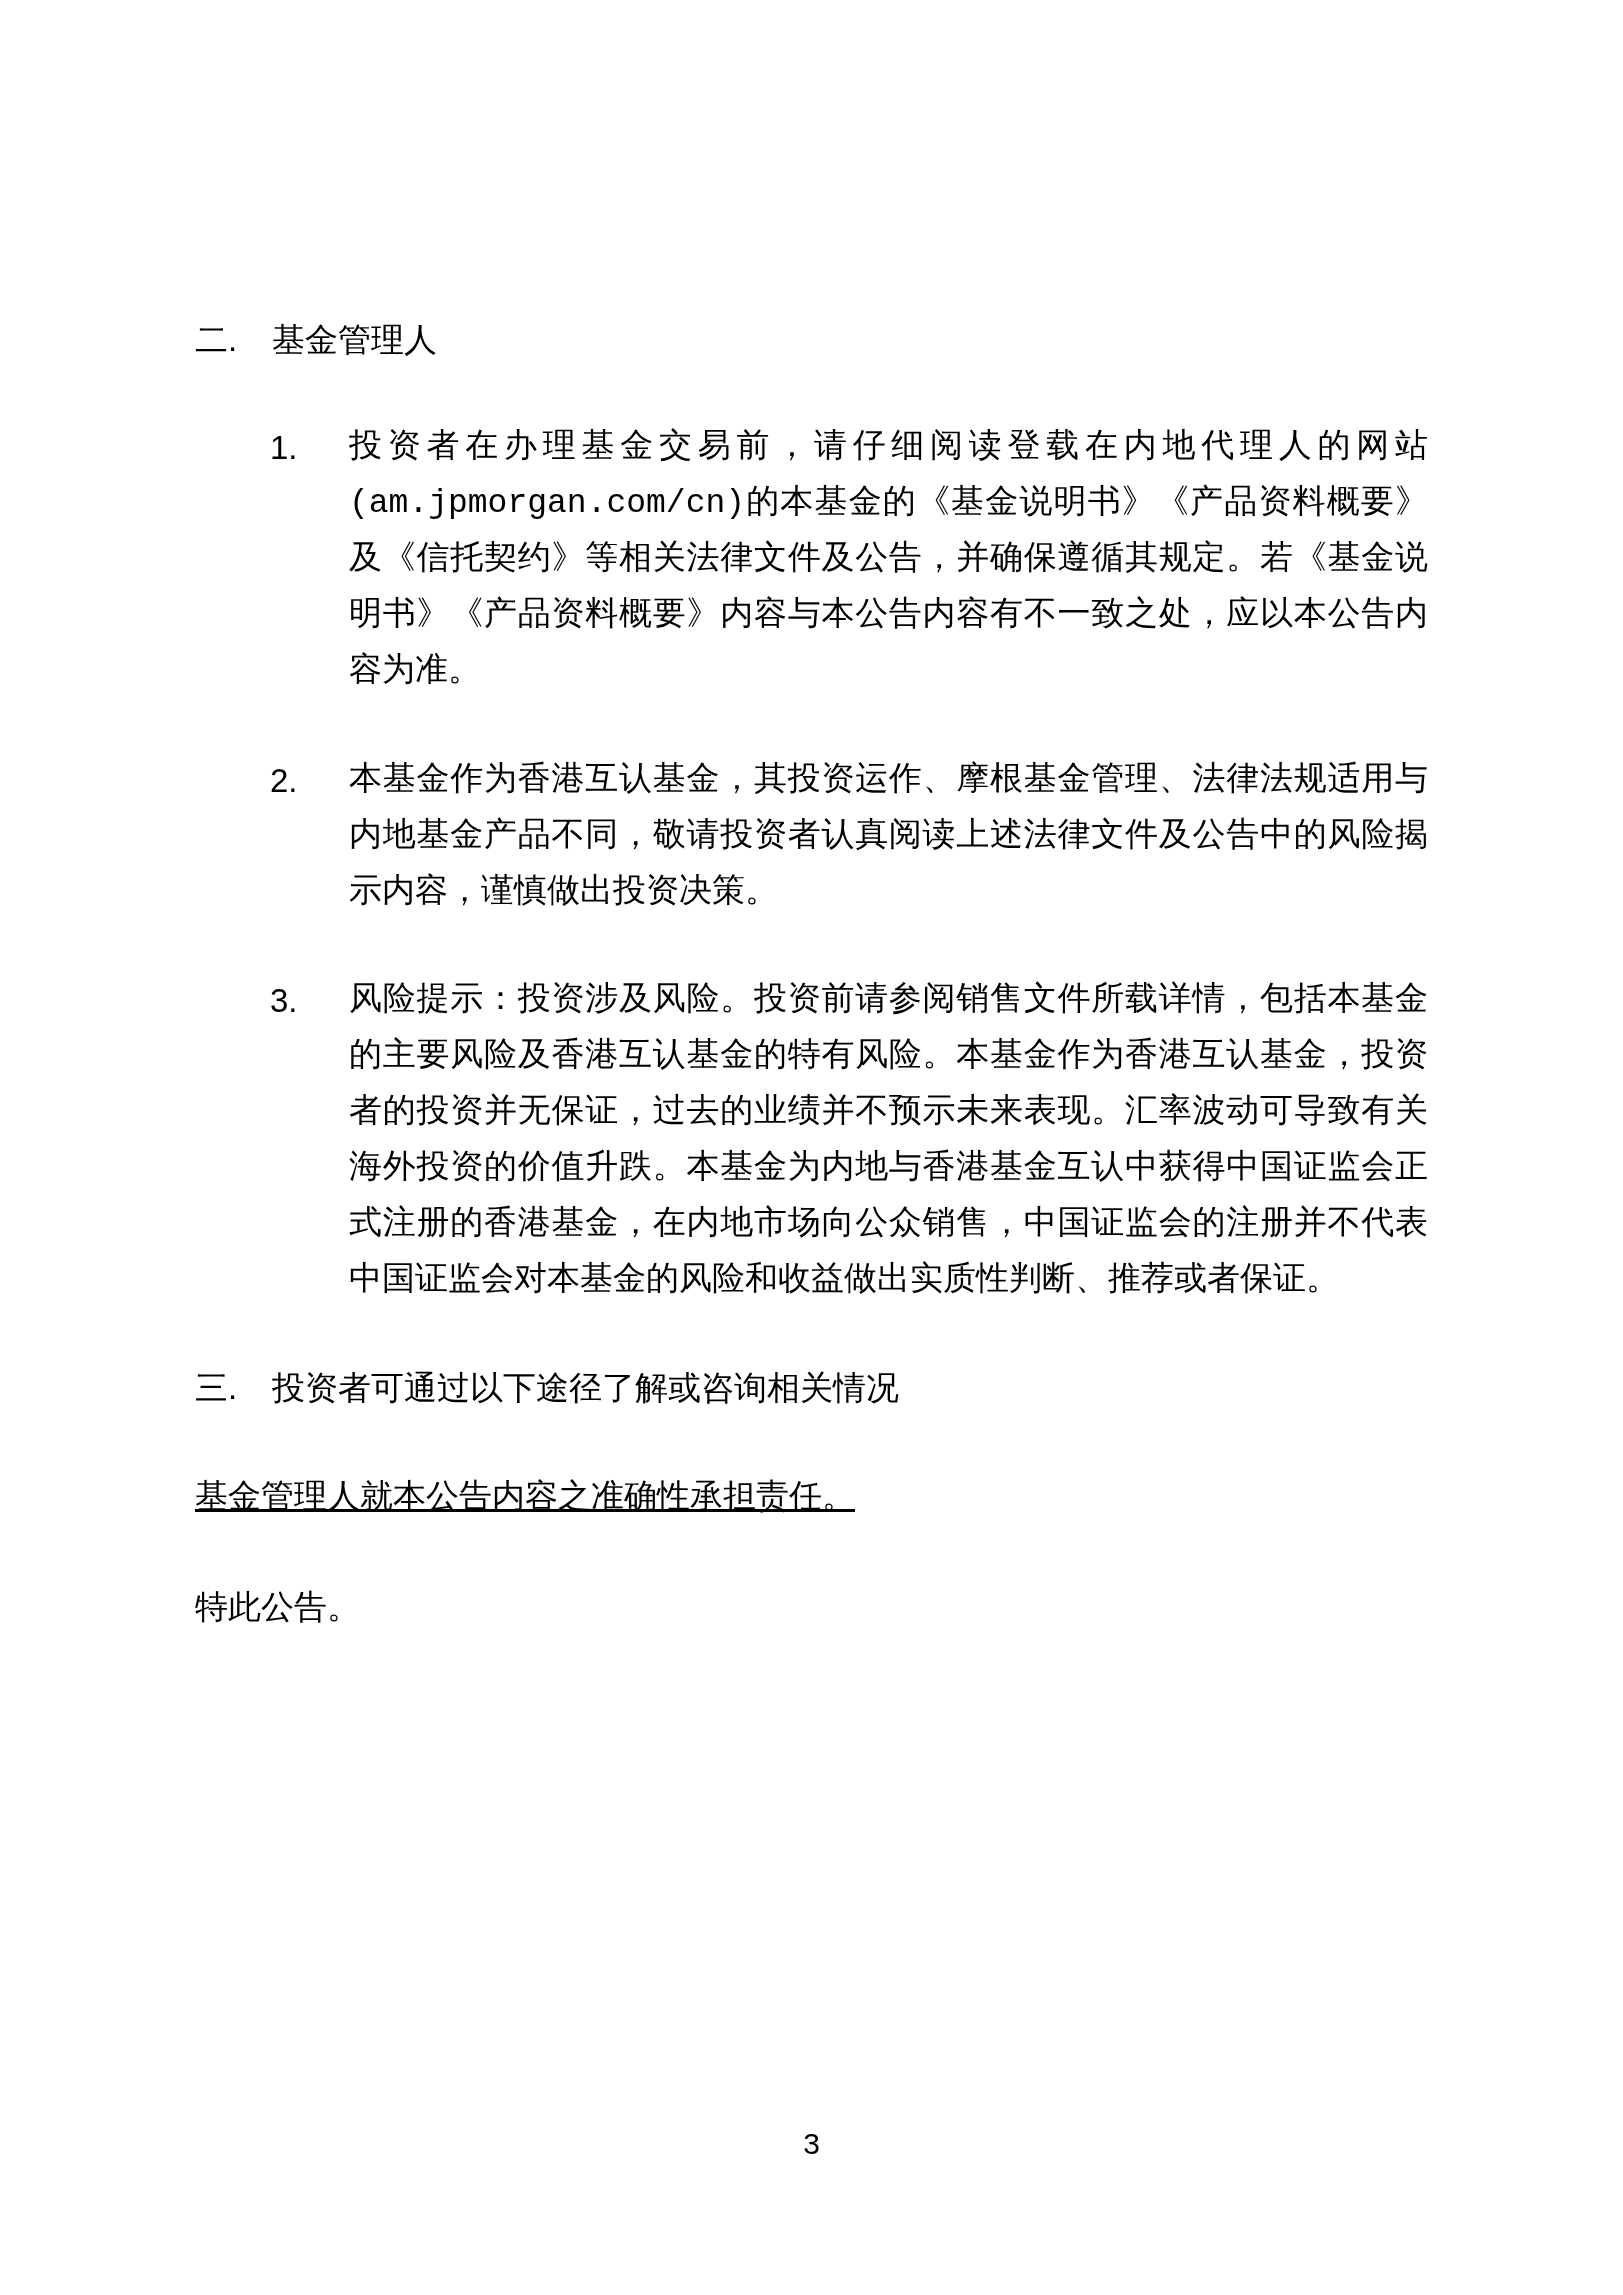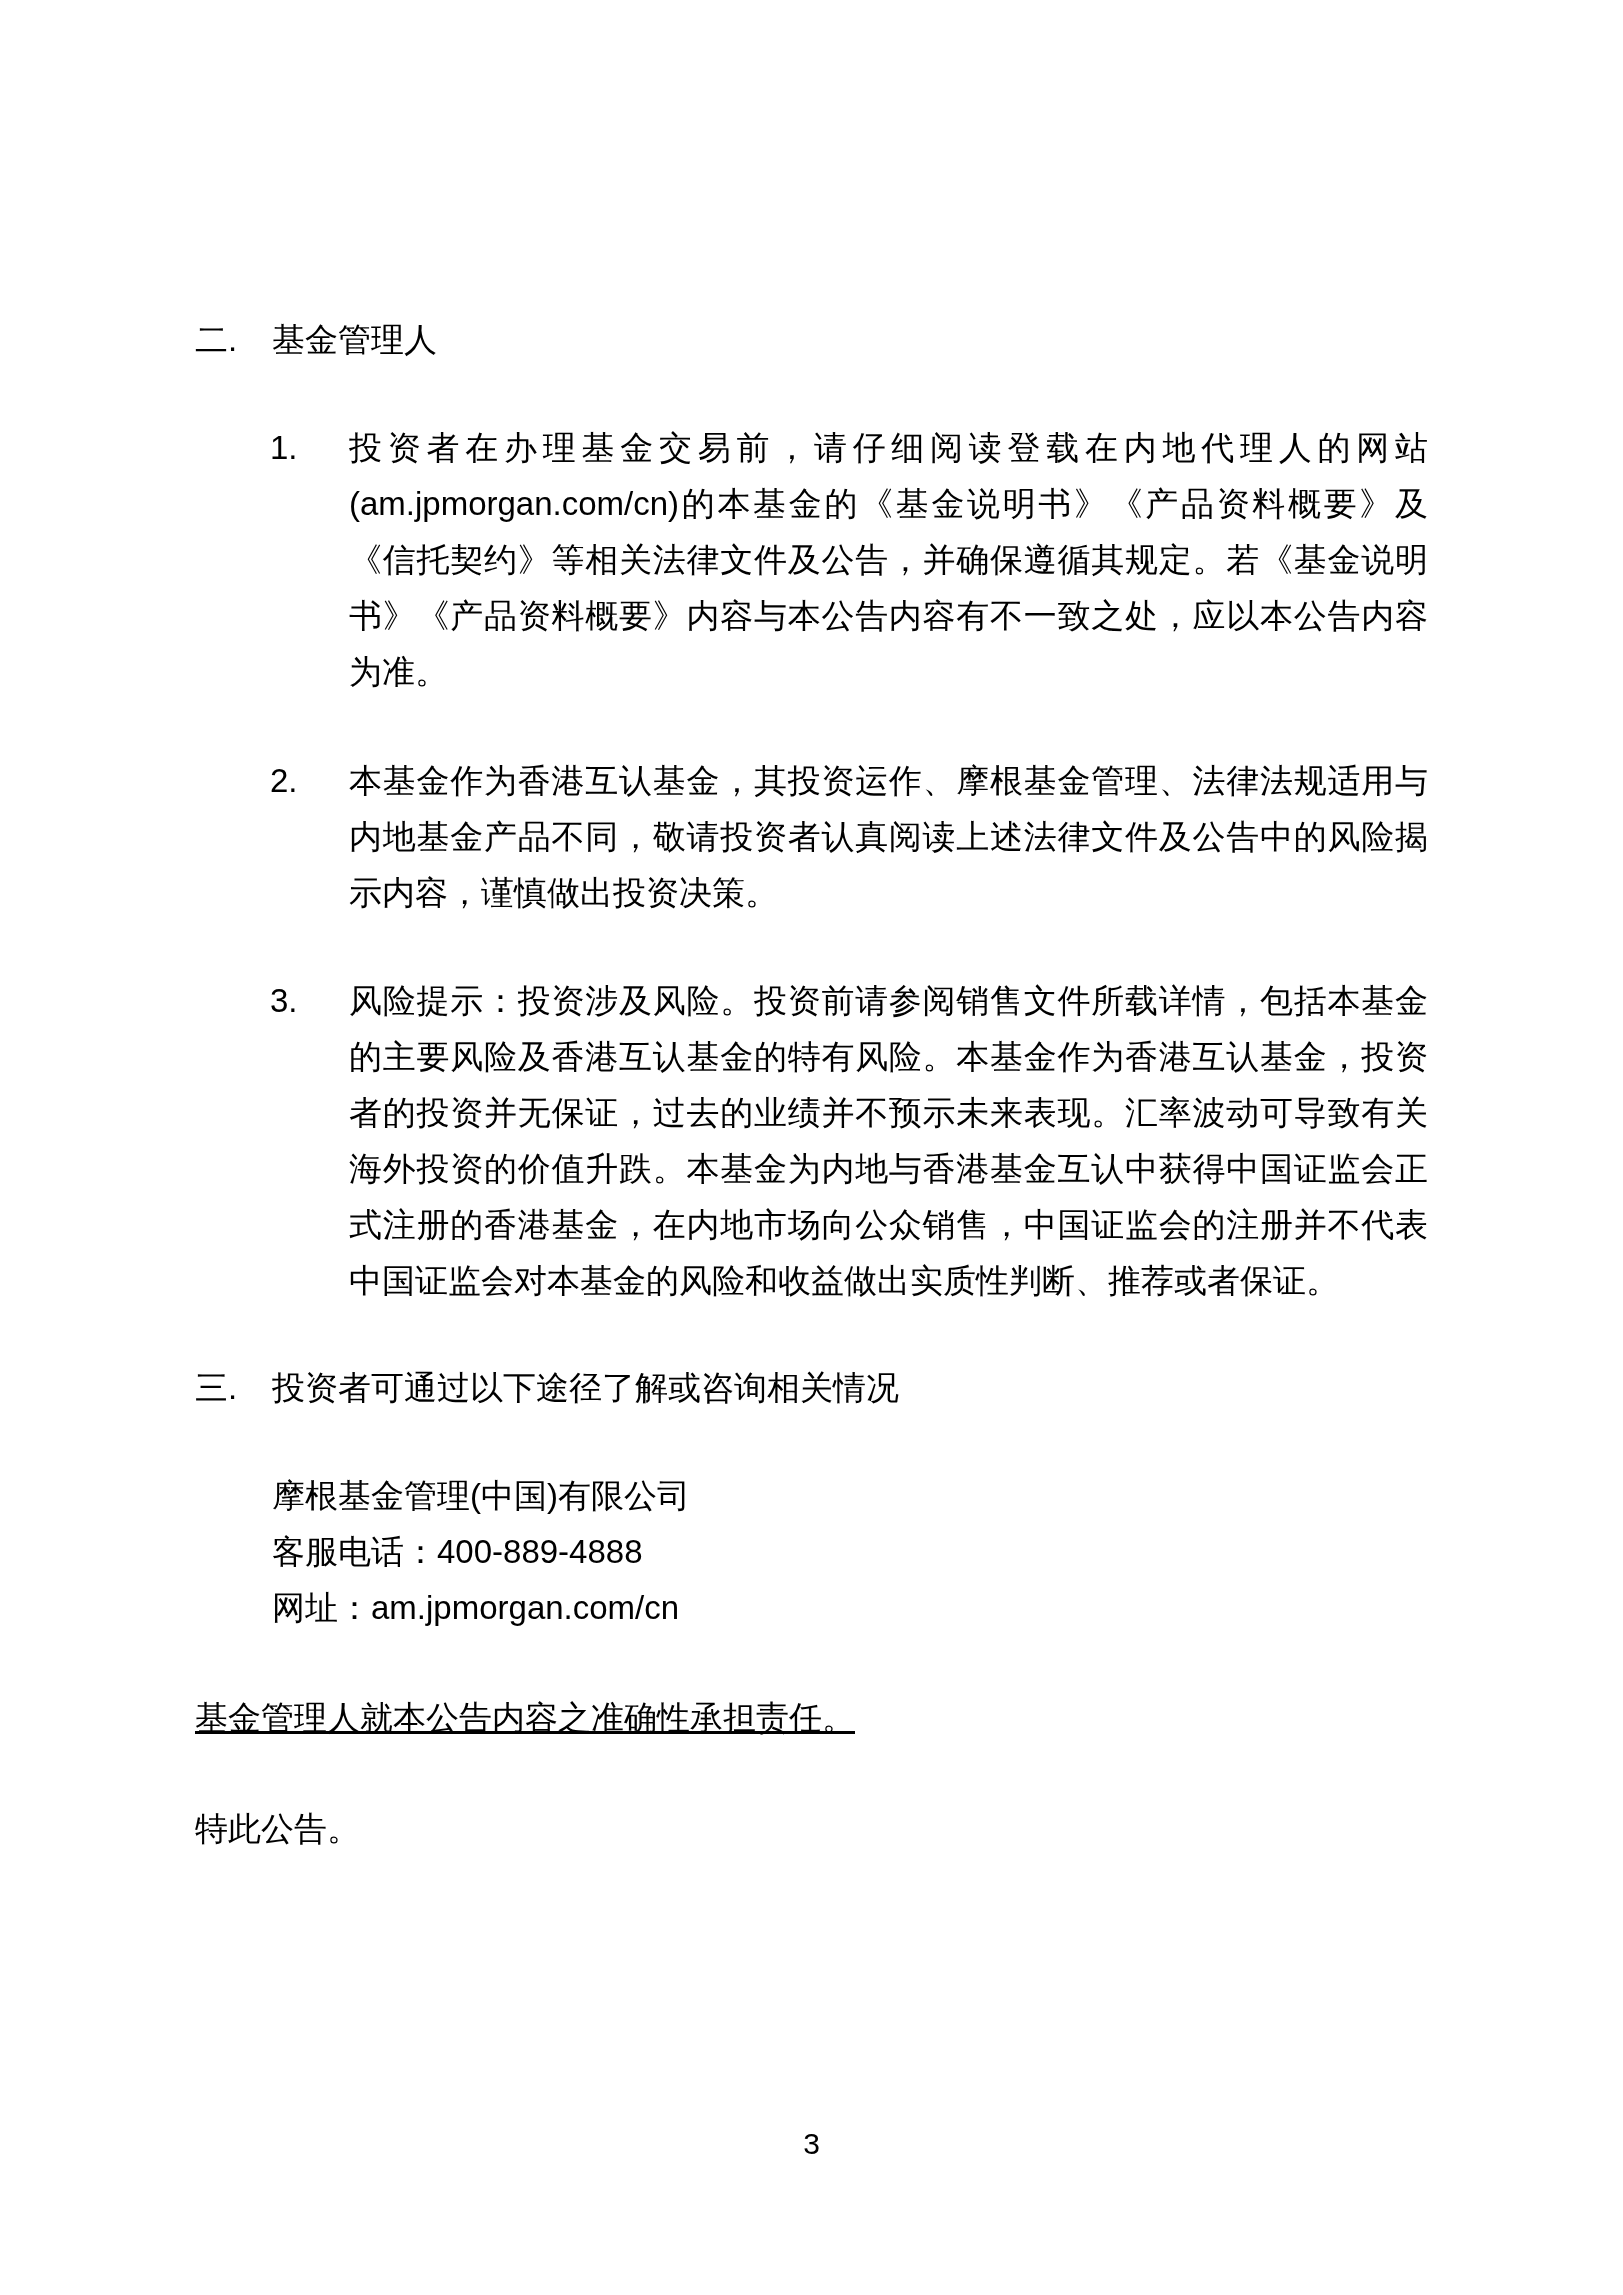--- a/index.html
+++ b/index.html
@@ -30,20 +30,21 @@
 
   .list-item { display: flex; margin-left: 75px; }
   .list-item.i1 { margin-bottom: 53px; }
   .list-item.i2 { margin-bottom: 52px; }
   .list-item.i3 { margin-bottom: 51px; }
   .item-num { flex: 0 0 79px; }
   .item-text {
     width: 1080px;
     text-align: justify;
     text-justify: inter-ideograph;
+    font-family: Liberation Mono, monospace;
   }
 
   .contact-block { margin-left: 77px; margin-bottom: 54px; }
   .para-responsibility { margin-bottom: 55px; text-decoration: underline; }
   .para-notice { margin-bottom: 109px; }
   .sig-line { margin-left: 656px; margin-bottom: 54px; }
   .date-line { margin-left: 656px; }
 
   .page-number {
     position: absolute;
@@ -79,25 +80,20 @@
     <div class="list-item i3">
       <div class="item-num">3.</div>
       <div class="item-text">风险提示：投资涉及风险。投资前请参阅销售文件所载详情，包括本基金的主要风险及香港互认基金的特有风险。本基金作为香港互认基金，投资者的投资并无保证，过去的业绩并不预示未来表现。汇率波动可导致有关海外投资的价值升跌。本基金为内地与香港基金互认中获得中国证监会正式注册的香港基金，在内地市场向公众销售，中国证监会的注册并不代表中国证监会对本基金的风险和收益做出实质性判断、推荐或者保证。</div>
     </div>
 
     <div class="section-heading second">
       <div class="section-label">三.</div>
       <div class="section-title">投资者可通过以下途径了解或咨询相关情况</div>
     </div>
 
-    <div class="contact-block">
-      <div>摩根基金管理(中国)有限公司</div>
-      <div><span>客服电话：</span><span>400-889-4888</span></div>
-      <div><span>网址：</span><span>am.jpmorgan.com/cn</span></div>
-    </div>
 
     <div class="para-responsibility">基金管理人就本公告内容之准确性承担责任。</div>
     <div class="para-notice">特此公告。</div>
 
 
   </div>
 
   <div class="page-number">3</div>
 </div>
 

